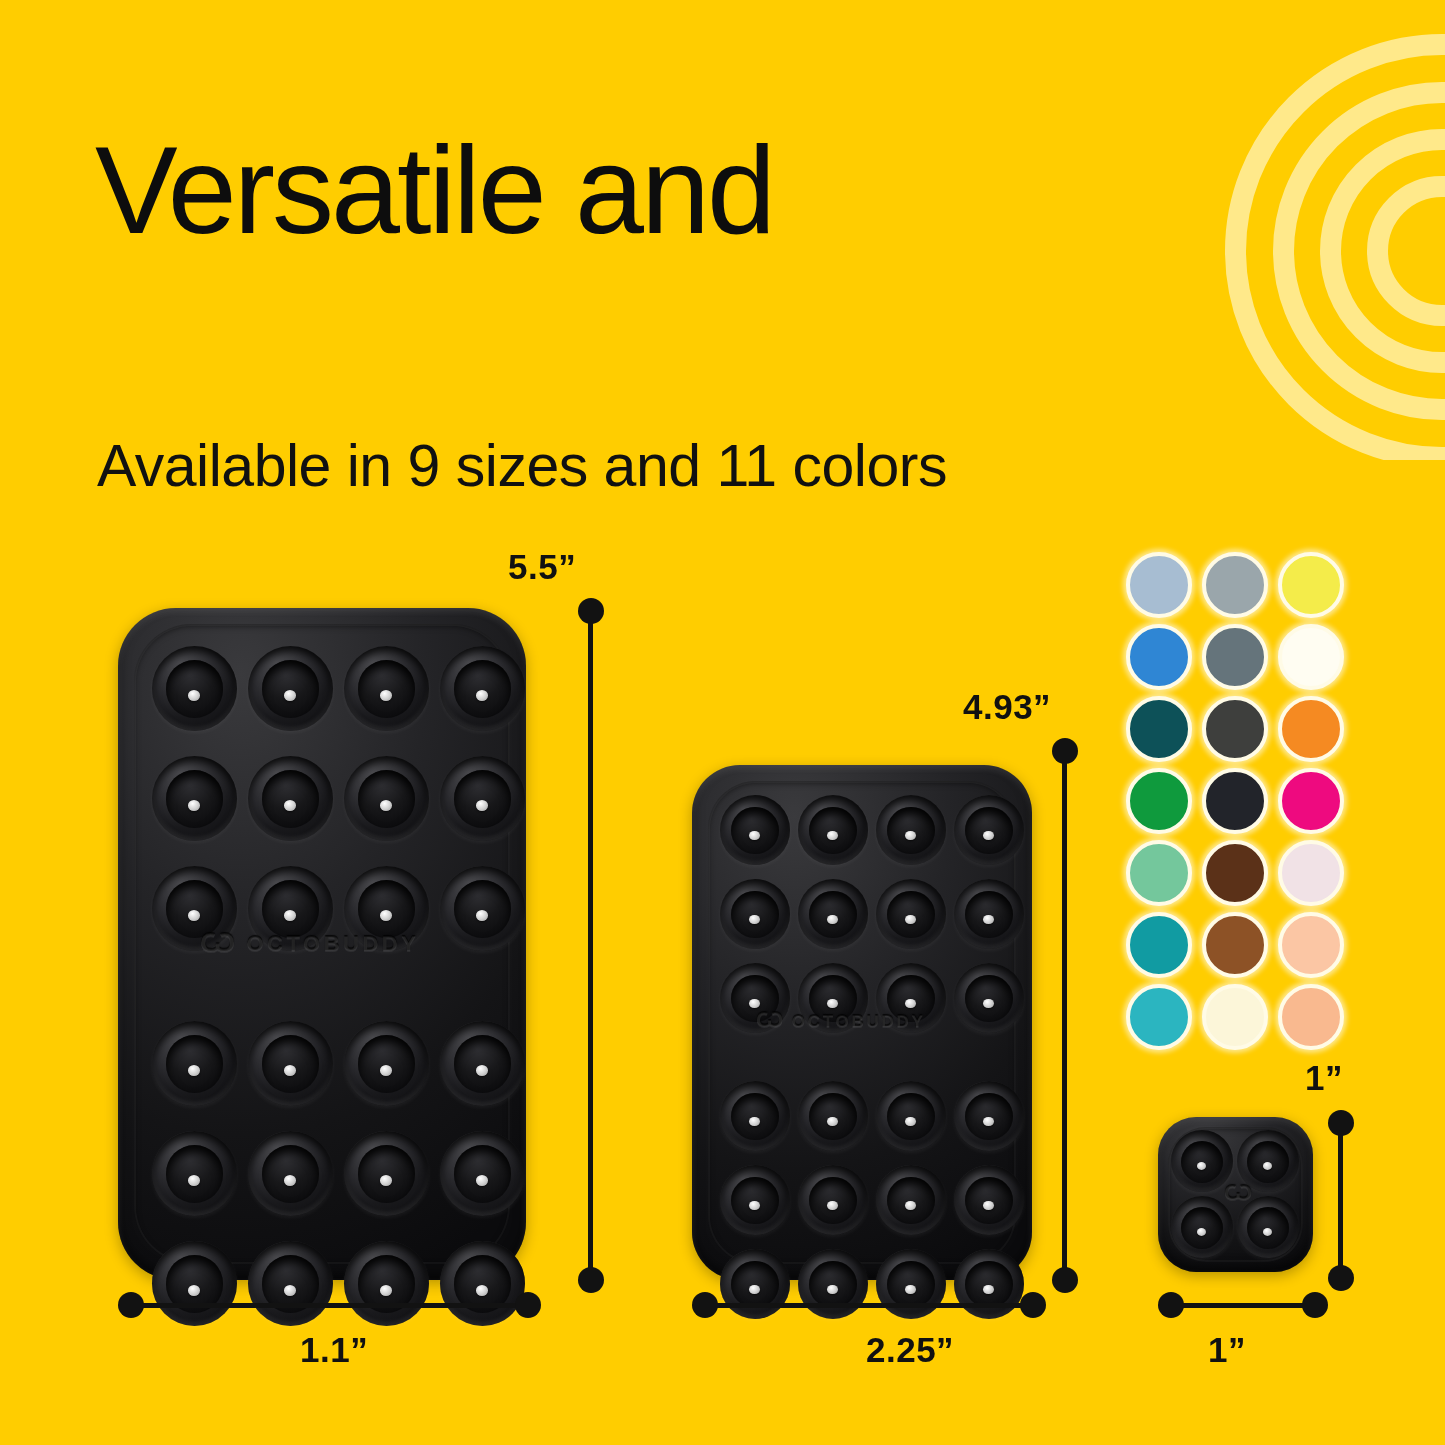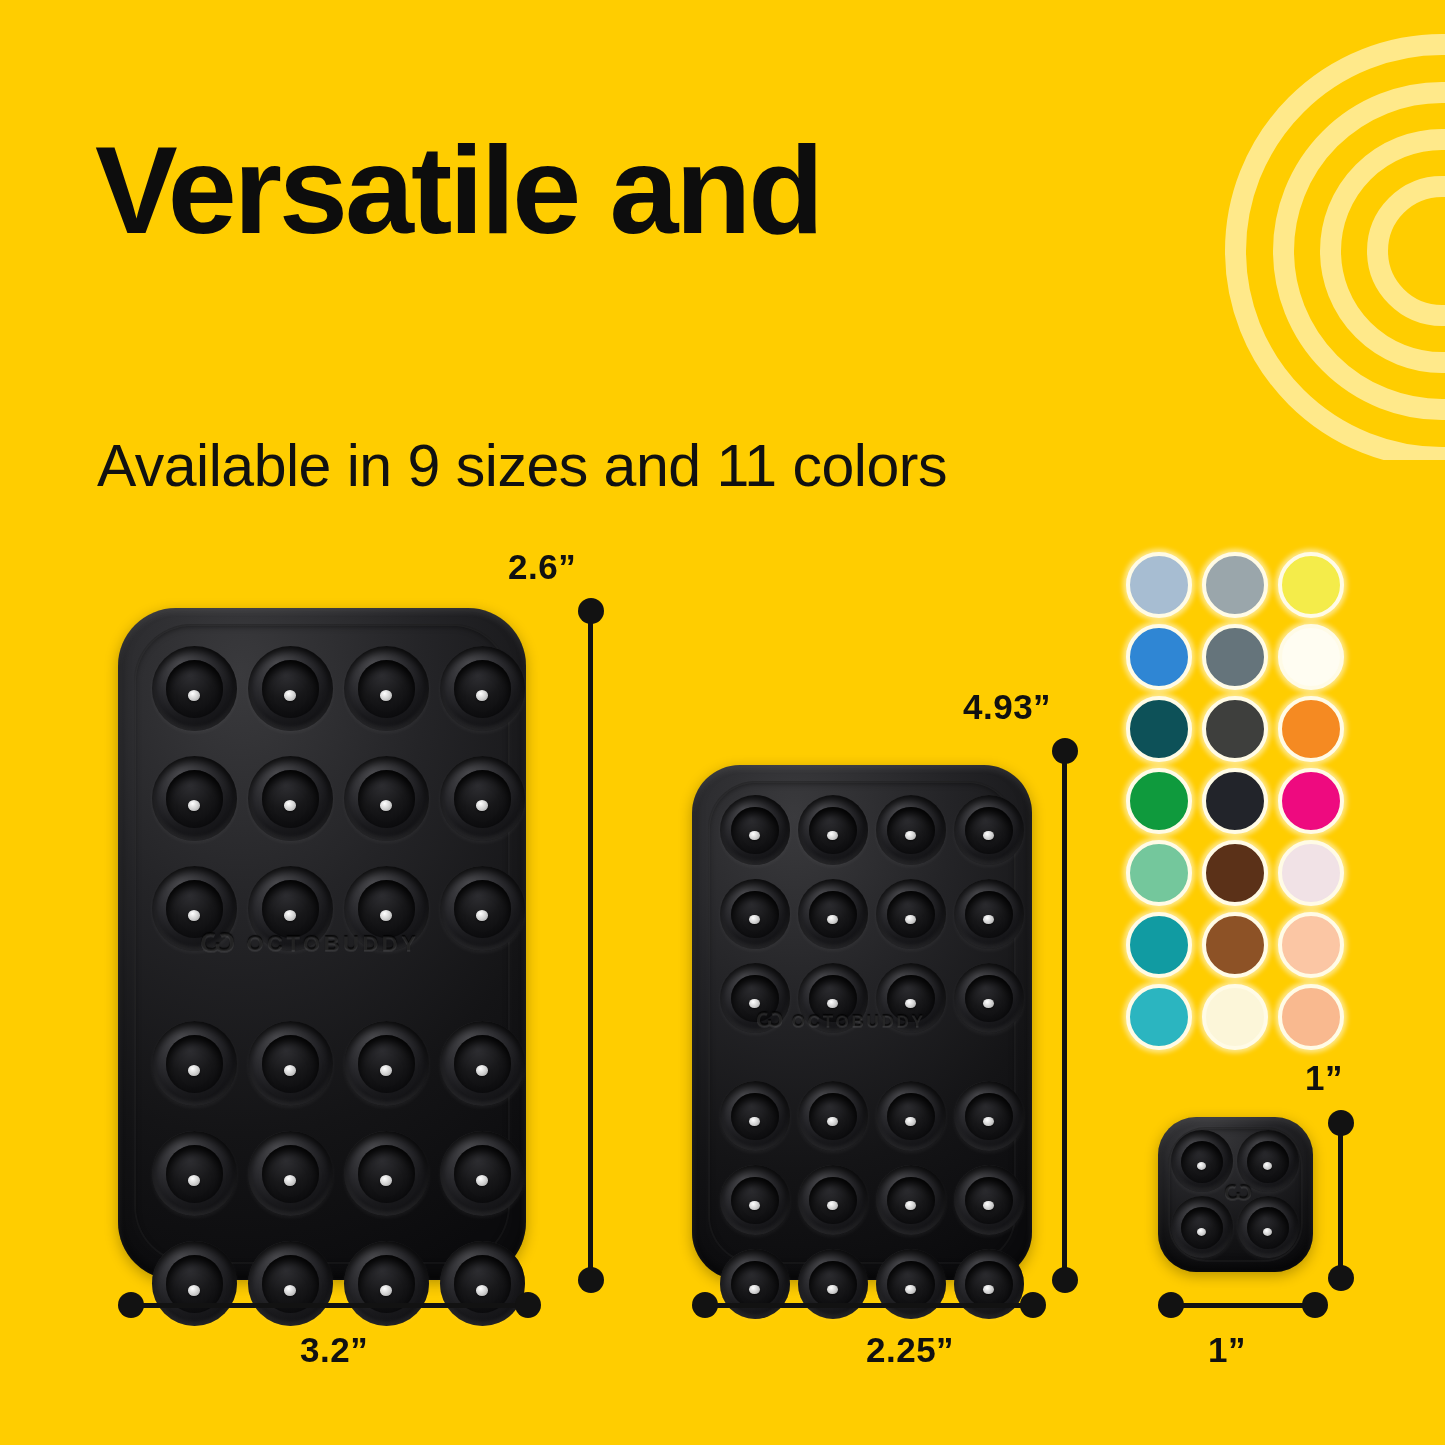--- a/index.html
+++ b/index.html
@@ -39,21 +39,21 @@
   .ring.r4 { width: 392px;  height: 392px;  border-width: 21px; left: 80px;  top: 34px; }
 
   
   .headline {
     position: absolute;
     left: 95px;
     top: 130px;
     width: 1120px;
     font-size: 124px;
     line-height: 0.97;
-    font-weight: 700;
+    font-weight: 400;
     letter-spacing: -3px;
     color: #0d0d0d;
   }
   .headline .l2 { display: block; }
   .subhead {
     position: absolute;
     left: 97px;
     top: 432px;
     font-size: 59px;
     font-weight: 400;
@@ -361,29 +361,29 @@
       </div>
       <div class="cup" style="width: 62px; height: 62px; left: 13px; top: 79px;">
         <span class="nib"></span>
       </div>
       <div class="cup" style="width: 62px; height: 62px; left: 79px; top: 79px;">
         <span class="nib"></span>
       </div>
       <span class="brand" style="left: 66px; top: 63px; font-size: 22px;">Ѡ</span>
     </div>
 
-  <div class="dim-label" style="left:508px; top:547px;">2.6”</div>
+  <div class="dim-label" style="left:508px; top:547px;">5.5”</div>
   <div class="dot" style="left:578px; top:598px;"></div>
   <div class="dim-line-v" style="left:588px; top:608px; height:672px;"></div>
   <div class="dot" style="left:578px; top:1267px;"></div>
 
   <div class="dot" style="left:118px; top:1292px;"></div>
   <div class="dim-line-h" style="left:128px; top:1303px; width:400px;"></div>
   <div class="dot" style="left:515px; top:1292px;"></div>
-  <div class="dim-label" style="left:300px; top:1330px;">3.2”</div>
+  <div class="dim-label" style="left:300px; top:1330px;">1.1”</div>
 
   <div class="dim-label" style="left:963px; top:687px;">4.93”</div>
   <div class="dot" style="left:1052px; top:738px;"></div>
   <div class="dim-line-v" style="left:1062px; top:748px; height:530px;"></div>
   <div class="dot" style="left:1052px; top:1267px;"></div>
 
   <div class="dot" style="left:692px; top:1292px;"></div>
   <div class="dim-line-h" style="left:702px; top:1303px; width:330px;"></div>
   <div class="dot" style="left:1020px; top:1292px;"></div>
   <div class="dim-label" style="left:866px; top:1330px;">2.25”</div>

